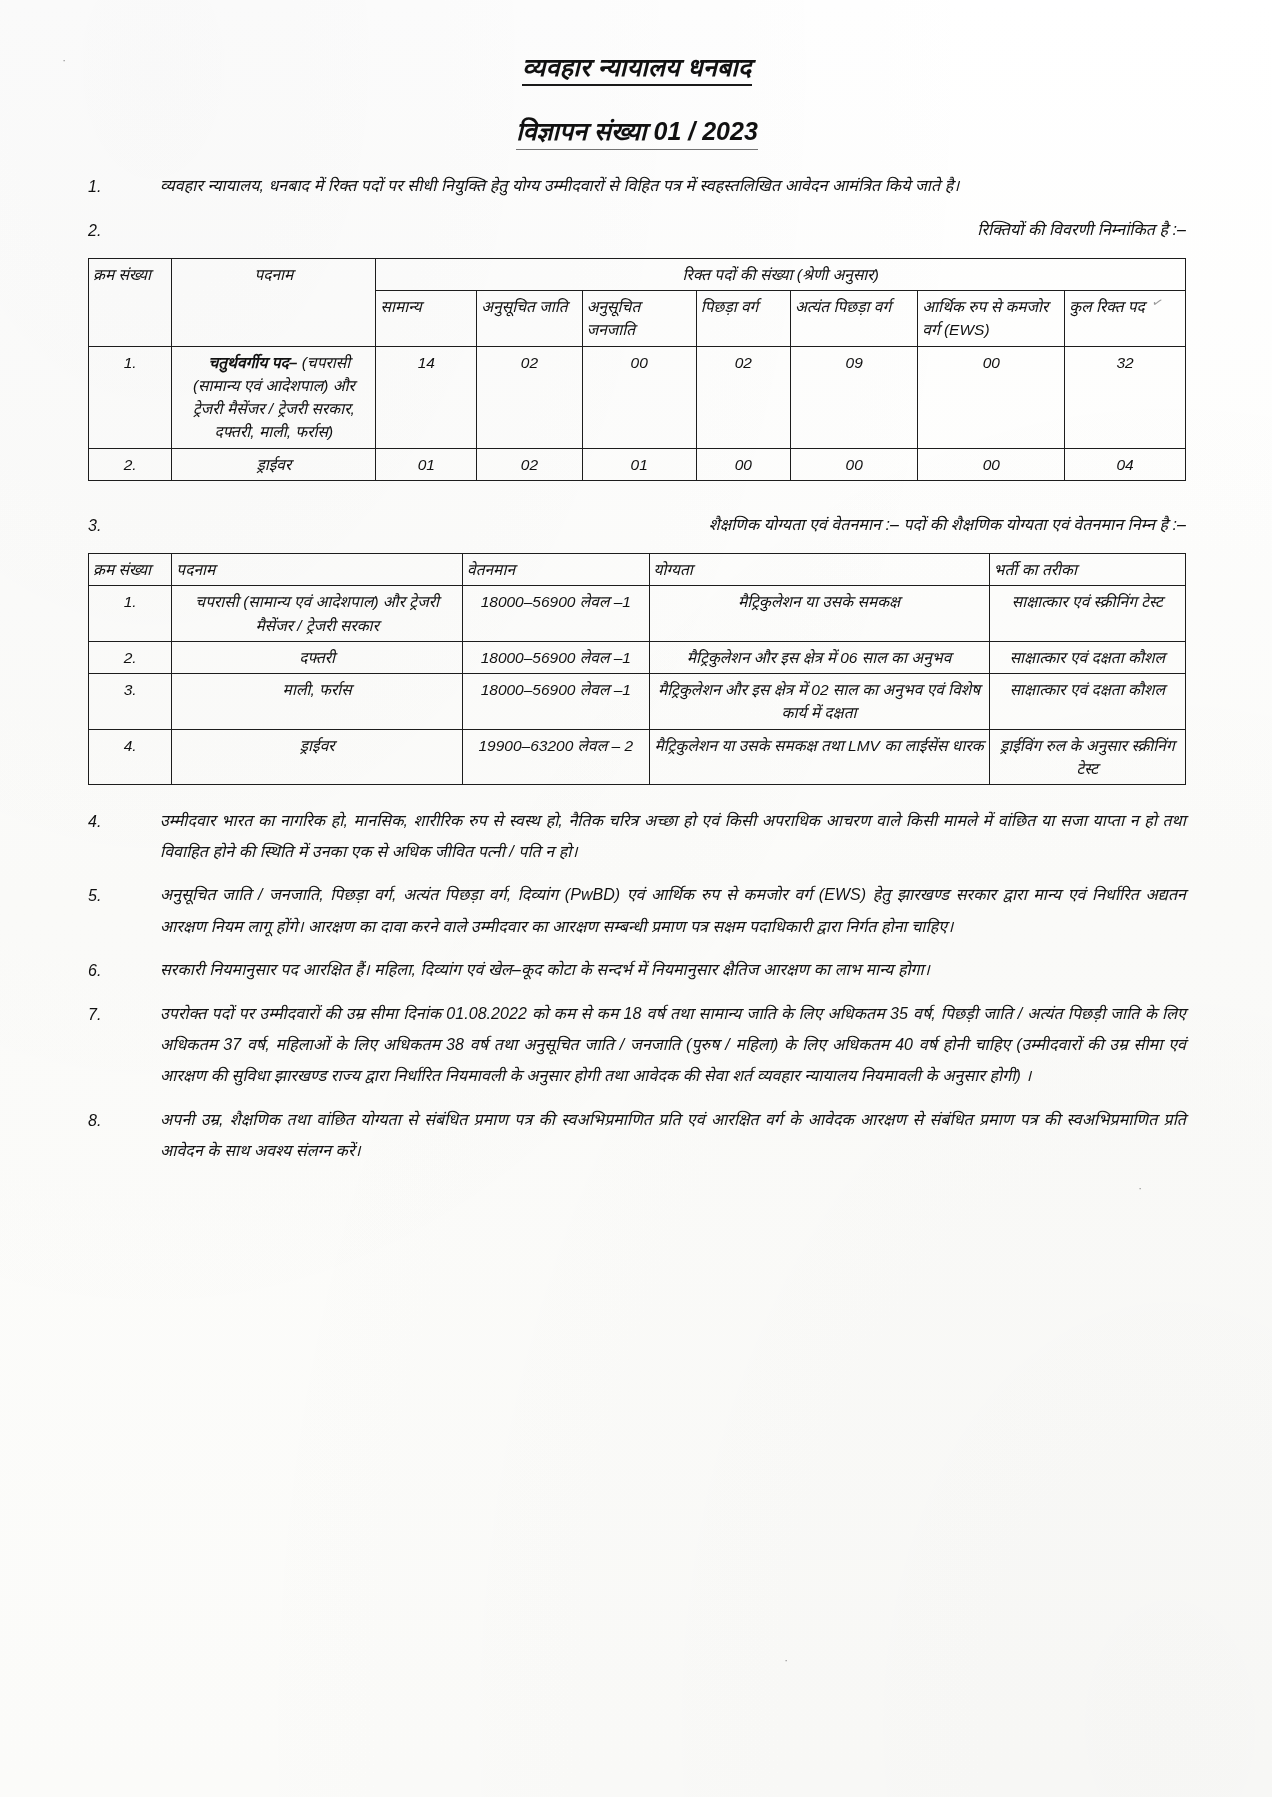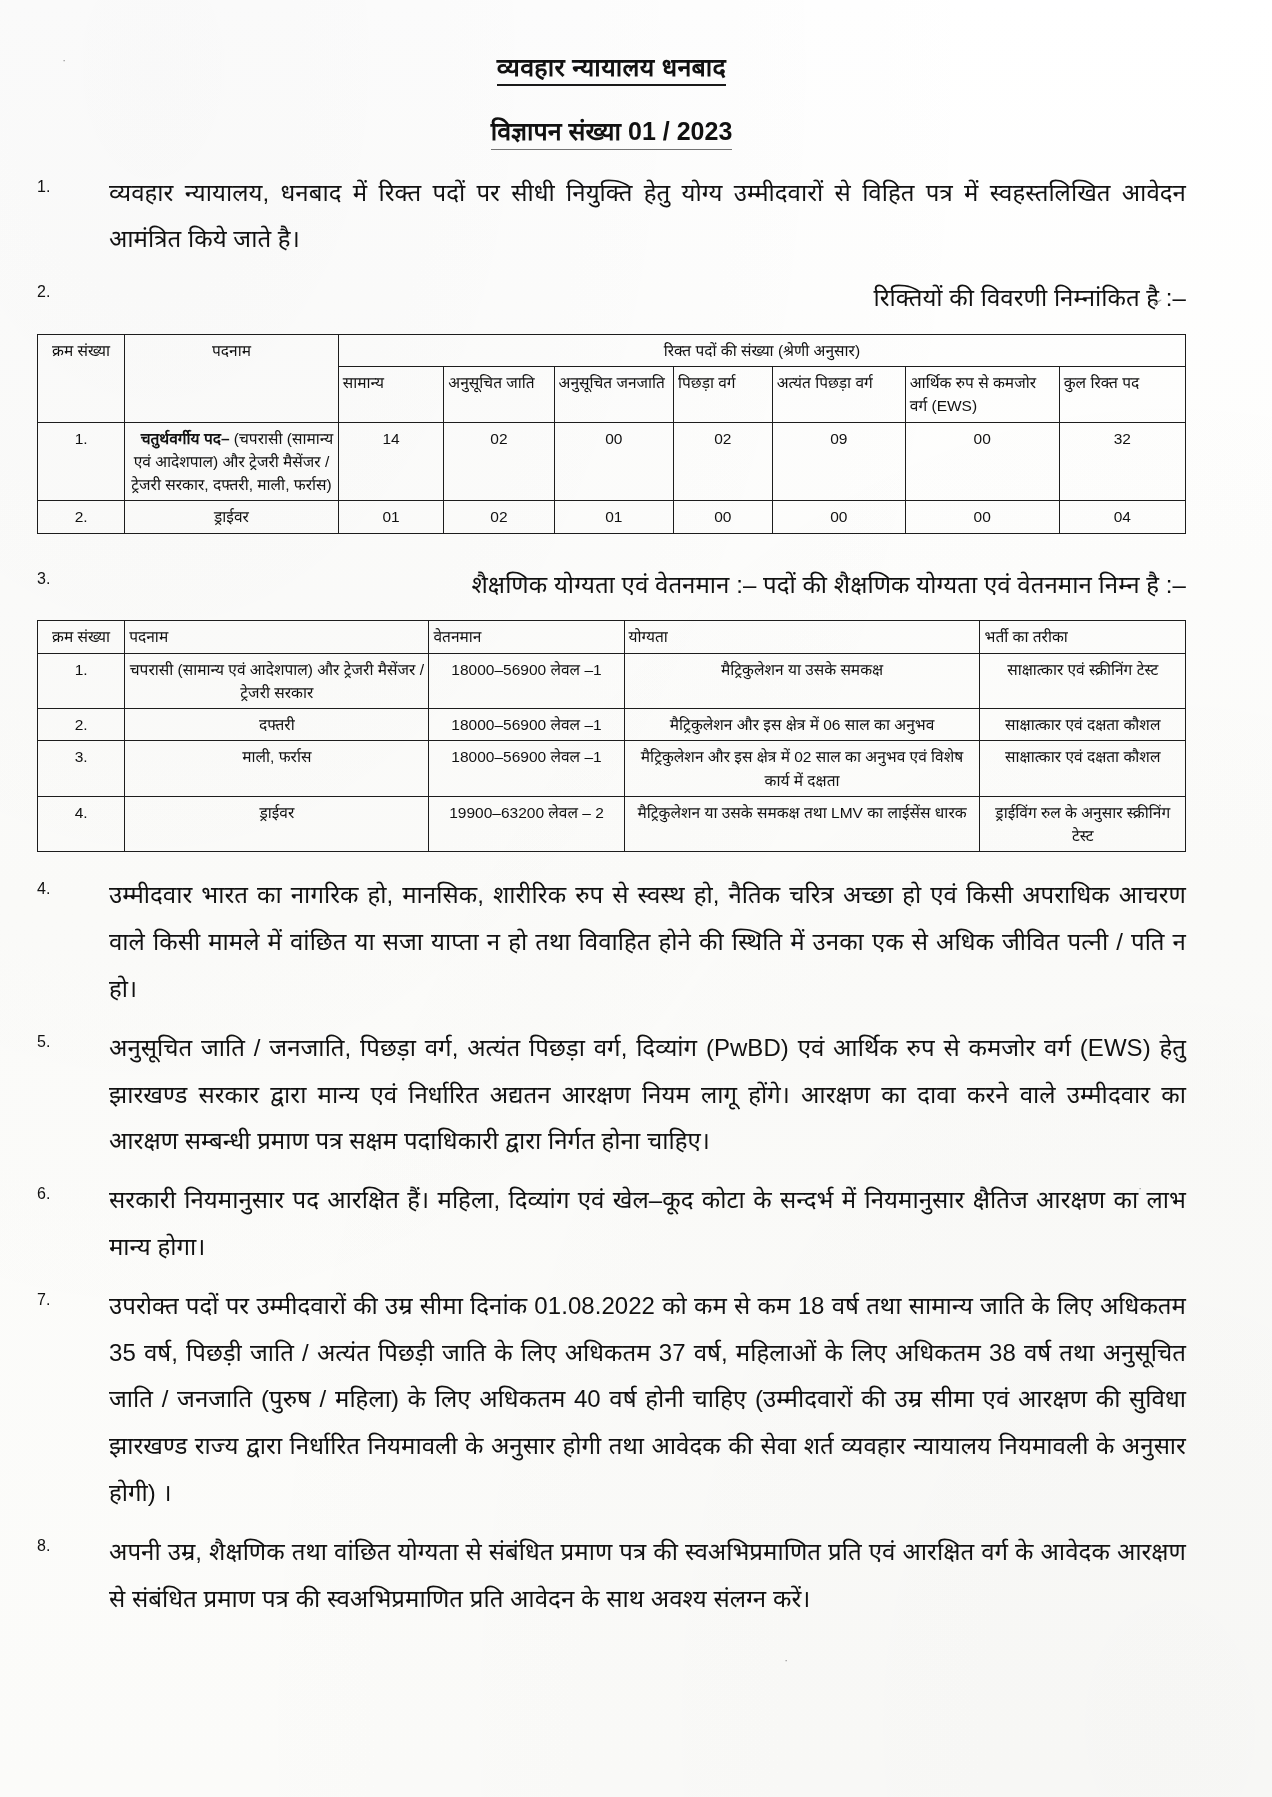--- a/index.html
+++ b/index.html
@@ -24,21 +24,22 @@
     position: absolute;
     inset: 0;
     background:
       radial-gradient(ellipse at 12% 4%, rgba(0,0,0,0.022), rgba(0,0,0,0) 55%),
       radial-gradient(ellipse at 92% 96%, rgba(0,0,0,0.02), rgba(0,0,0,0) 60%),
       linear-gradient(180deg, #ffffff 0%, #fcfcfa 50%, #fbfbf9 100%);
     pointer-events: none;
   }
   .content {
     position: relative;
-    padding: 52px 86px 40px 37px;
+    padding: 52px 86px 40px 88px;
+    font-style: italic;
   }
 
   
   .title-block {
     text-align: center;
     margin-bottom: 14px;
   }
   .doc-title {
     display: inline-block;
     font-size: 25px;
@@ -68,21 +69,21 @@
   }
   .clause-num {
     width: 72px;
     flex: 0 0 72px;
     font-size: 16px;
     line-height: 1.95;
     padding-top: 1px;
   }
   .clause-body {
     flex: 1 1 auto;
-    font-size: 24px;
+    font-size: 16px;
     line-height: 1.95;
     text-align: justify;
     text-justify: inter-word;
     letter-spacing: 0.05px;
   }
   .clause-body.no-justify { text-align: right; }
 
   
   table.doc-table {
     border-collapse: collapse;
@@ -103,21 +104,21 @@
     vertical-align: bottom;
     font-size: 15.5px;
   }
   .grp-hdr {
     text-align: center;
     vertical-align: middle;
     font-size: 17px;
     padding: 6px 4px;
   }
   .idx-hdr {
-    text-align: center;
+    text-align: left;
     vertical-align: top;
     font-size: 15.5px;
     line-height: 1.45;
   }
   .post-cell {
     text-align: center;
     font-size: 16px;
     line-height: 1.6;
     padding: 5px 6px;
   }

